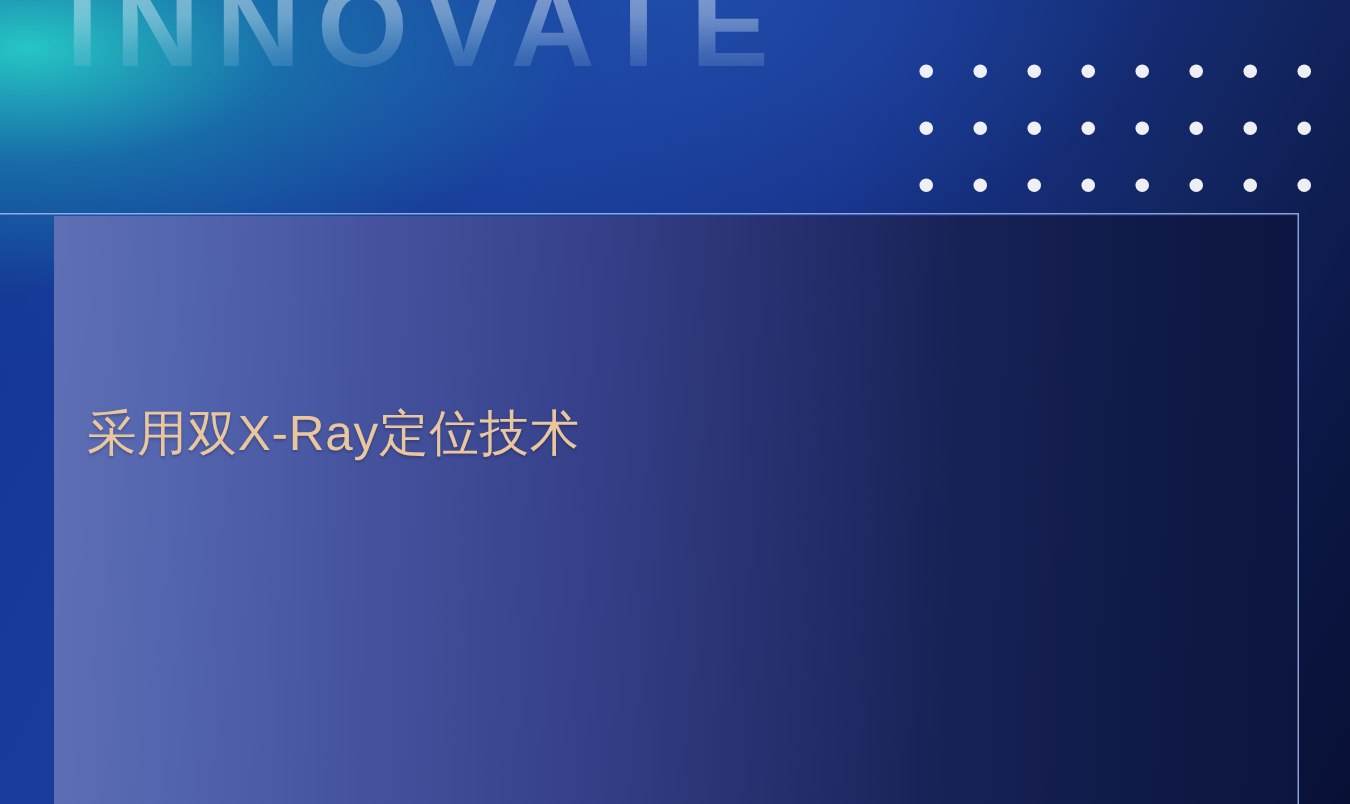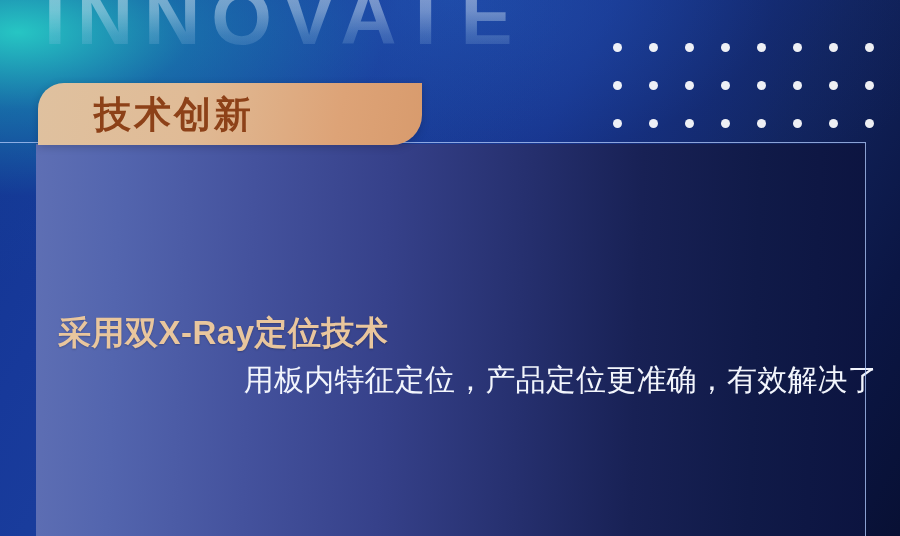--- a/index.html
+++ b/index.html
@@ -125,27 +125,26 @@
     top: 0;
     right: 0;
     bottom: 0;
   }
 
   .headline {
     position: absolute;
     left: 0;
     top: 128px;
     font-size: 33px;
-    font-weight: 700;
+    font-weight: 400;
     letter-spacing: 0.5px;
     color: #e9c69d;
     line-height: 1;
     white-space: nowrap;
     text-shadow: 0 1px 2px rgba(0,0,0,0.22);
-    margin-top: 44px;
   }
 
   .body-copy {
     position: absolute;
     left: 0;
     top: 210px;
     width: 820px;
     font-size: 30px;
     font-weight: 400;
     line-height: 52px;
@@ -188,24 +187,20 @@
       <i></i>
       <i></i>
       <i></i>
       <i></i>
   </div>
 
   <div class="panel">
     <div class="panel-inner">
       <div class="headline">采用双X-Ray定位技术</div>
       <div class="body-copy">
-        <p>用板内特征定位，产品定位更准确，有效解决了</p>
       </div>
     </div>
   </div>
 
   <div class="frame"></div>
 
-  <div class="banner">
-    <span class="banner-text">技术创新</span>
-  </div>
 
 </div>
 
 </body></html>

